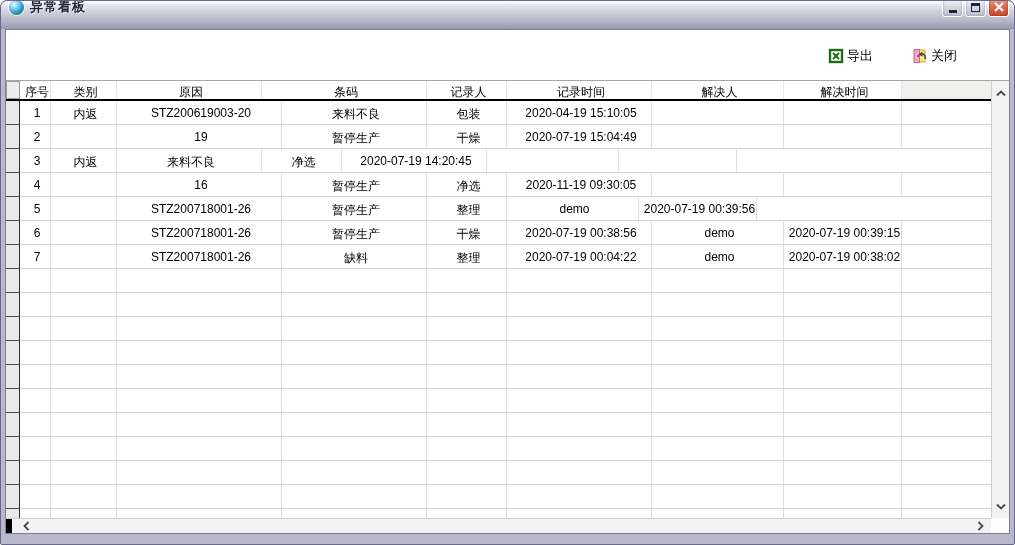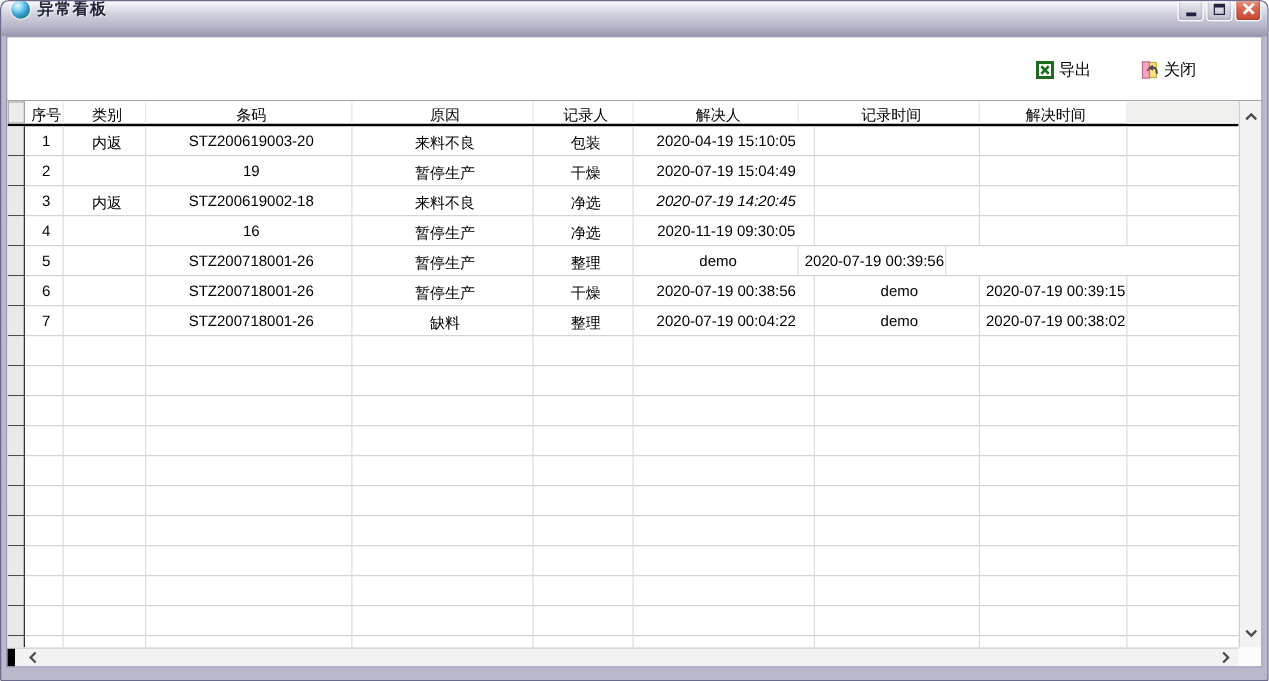--- a/index.html
+++ b/index.html
@@ -126,25 +126,25 @@
         <span>关闭</span>
       </button>
     </div>
 
     <div class="grid">
       <div class="gridmain">
         <div class="ghead">
             <div class="hcell sel"></div>
             <div class="hcell" style="width: 31px;">序号</div>
             <div class="hcell" style="width: 66px;">类别</div>
+            <div class="hcell" style="width: 145px;">原因</div>
             <div class="hcell" style="width: 165px;">条码</div>
-            <div class="hcell" style="width: 145px;">原因</div>
             <div class="hcell" style="width: 80px;">记录人</div>
+            <div class="hcell" style="width: 145px;">记录时间</div>
             <div class="hcell" style="width: 132px;">解决人</div>
-            <div class="hcell" style="width: 145px;">记录时间</div>
             <div class="hcell" style="width: 118px;">解决时间</div>
             <div class="hcell fill"></div>
           </div>
         <div class="gbody">
             <div class="grow">
               <div class="cell sel"></div>
               <div class="cell" style="width: 31px;">1</div>
               <div class="cell" style="width: 66px;">内返</div>
               <div class="cell" style="width: 165px;">STZ200619003-20</div>
               <div class="cell" style="width: 145px;">来料不良</div>
@@ -163,24 +163,23 @@
               <div class="cell" style="width: 80px;">干燥</div>
               <div class="cell" style="width: 145px;">2020-07-19 15:04:49</div>
               <div class="cell" style="width: 132px;"></div>
               <div class="cell" style="width: 118px;"></div>
               <div class="cell fill"></div>
             </div>
             <div class="grow">
               <div class="cell sel"></div>
               <div class="cell" style="width: 31px;">3</div>
               <div class="cell" style="width: 66px;">内返</div>
-              <div class="cell" style="width: 165px;">STZ200619002-18</div>
               <div class="cell" style="width: 145px;">来料不良</div>
               <div class="cell" style="width: 80px;">净选</div>
-              <div class="cell" style="width: 145px; font-style: italic;">2020-07-19 14:20:45</div>
+              <div class="cell" style="width: 145px;">2020-07-19 14:20:45</div>
               <div class="cell" style="width: 132px;"></div>
               <div class="cell" style="width: 118px;"></div>
               <div class="cell fill"></div>
             </div>
             <div class="grow">
               <div class="cell sel"></div>
               <div class="cell" style="width: 31px;">4</div>
               <div class="cell" style="width: 66px;"></div>
               <div class="cell" style="width: 165px;">16</div>
               <div class="cell" style="width: 145px;">暂停生产</div>

